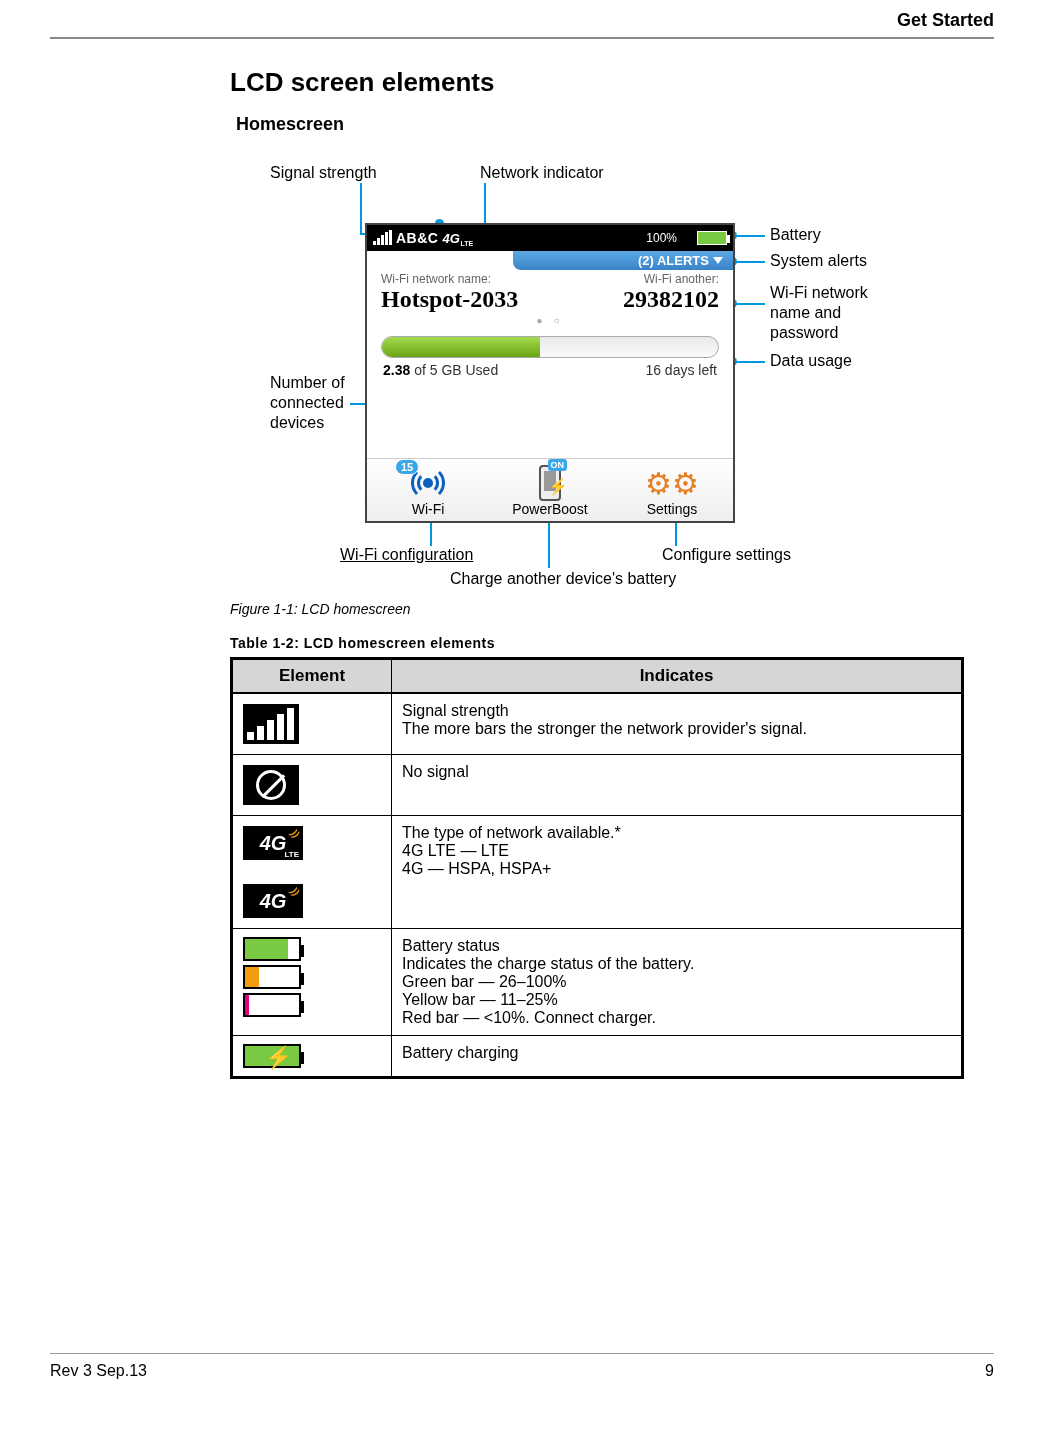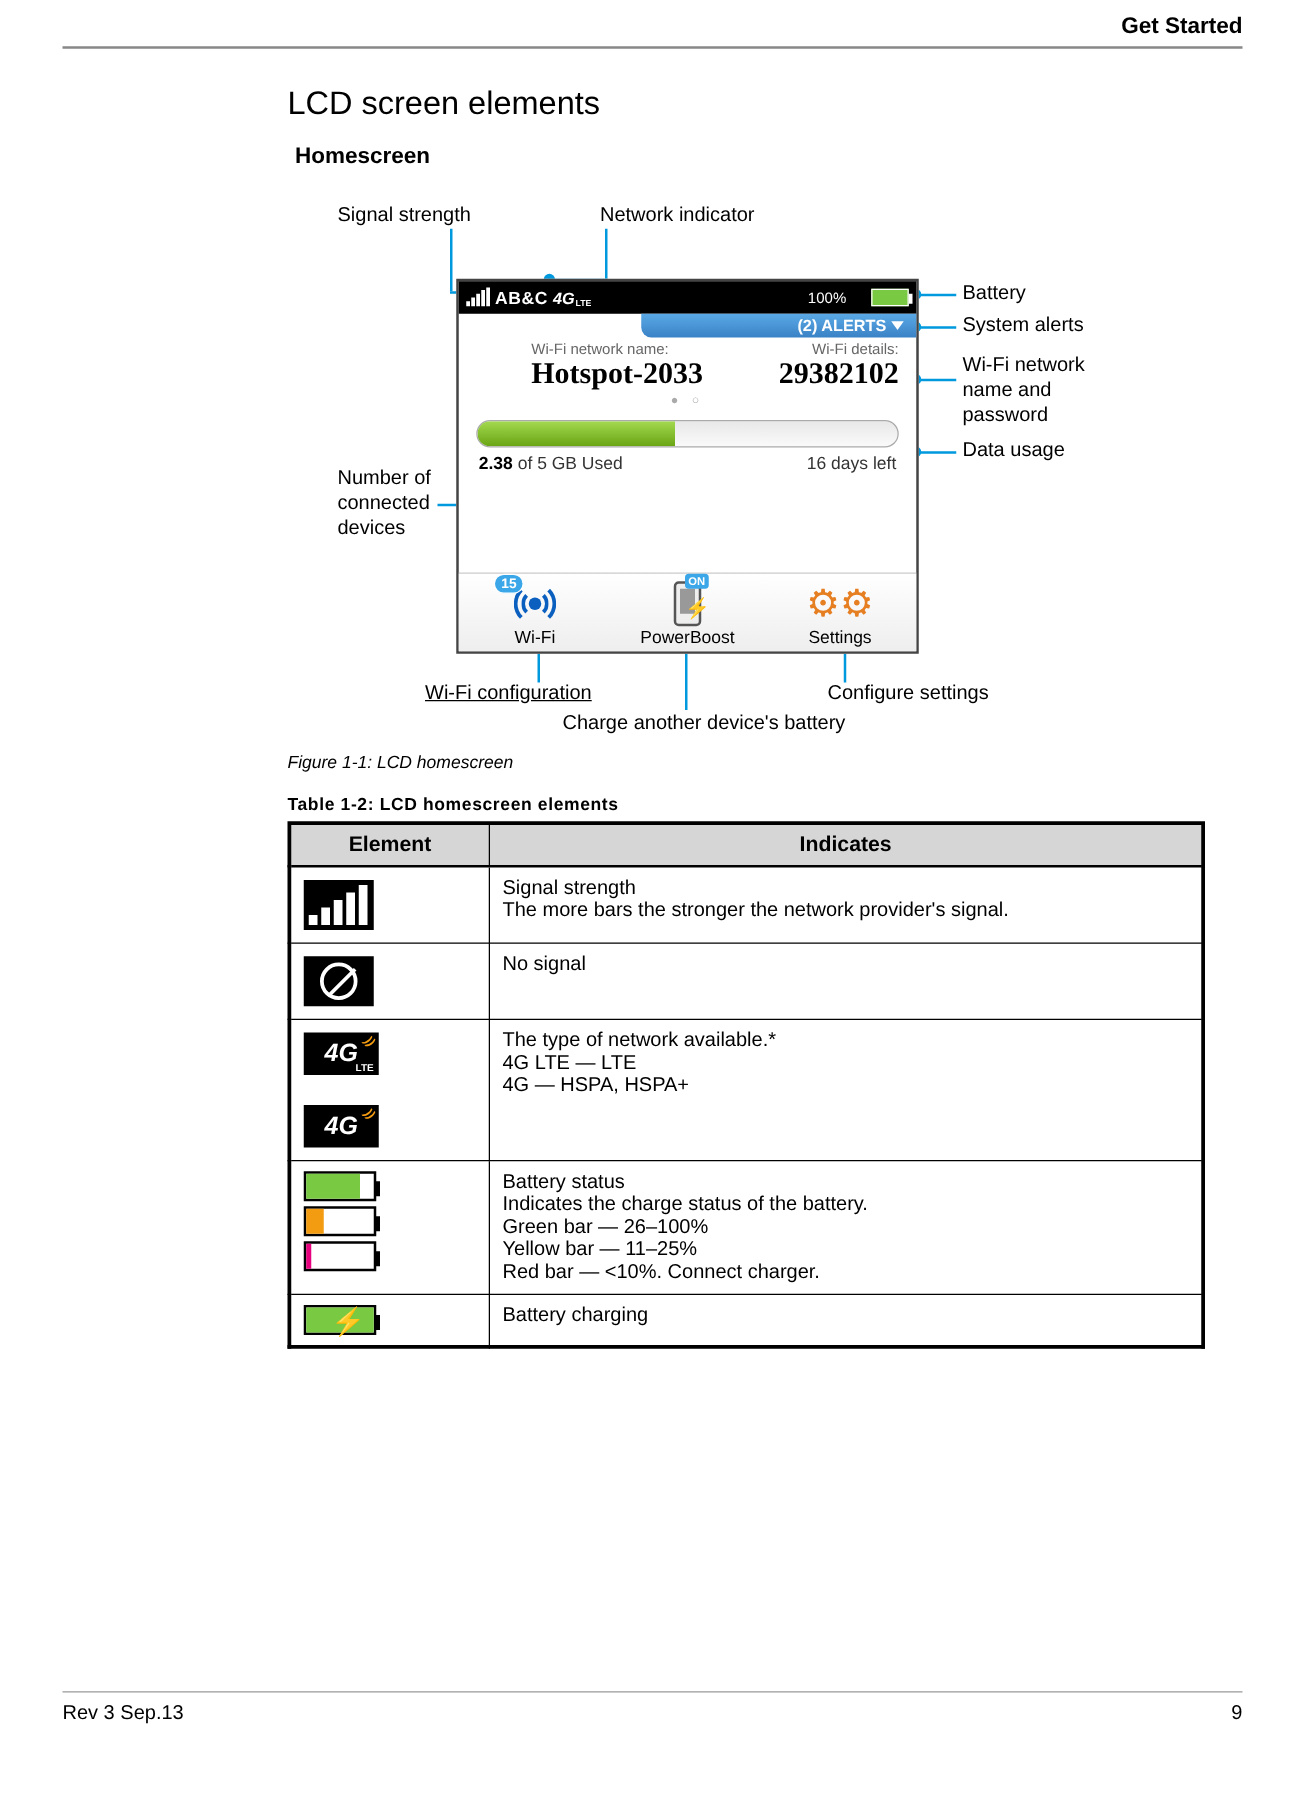--- a/index.html
+++ b/index.html
@@ -25,21 +25,21 @@
     border: none;
     border-top: 2px solid #888;
     margin-bottom: 28px;
   }
   .content {
     margin-left: 180px;
     margin-right: 30px;
   }
   h2.section-title {
     font-size: 26px;
-    font-weight: normal;
+    font-weight: bold;
     margin-bottom: 16px;
   }
   p.lead {
     font-size: 18px;
     line-height: 1.35;
     margin-bottom: 26px;
   }
   h3.subhead {
     font-size: 18px;
     font-weight: bold;
@@ -119,21 +119,20 @@
     margin-left: auto;
     width: 60%;
     border-bottom-left-radius: 8px;
     display:flex; justify-content:flex-end; align-items:center; gap:4px;
   }
   .alerts-tri { width:0;height:0;border-left:5px solid transparent;border-right:5px solid transparent;border-top:7px solid #fff;}
 
   .wifi-info {
     display:flex; justify-content: space-between;
     padding: 2px 14px 6px 14px;
-    margin-left: 44px;
   }
   .wifi-col { }
   .wifi-label { font-size: 12px; color:#666; }
   .wifi-value { font-size: 24px; font-weight: bold; font-family: Georgia, serif; }
   .dots-ind { text-align:center; color:#aaa; font-size:10px; letter-spacing:4px; margin-top:-4px;}
 
   .usage-wrap {
     padding: 10px 14px 4px 14px;
   }
   .usage-bar-outer {
@@ -336,21 +335,21 @@
             <span>(2) ALERTS</span>
             <div class="alerts-tri"></div>
           </div>
         </div>
         <div class="wifi-info">
           <div class="wifi-col">
             <div class="wifi-label">Wi-Fi network name:</div>
             <div class="wifi-value">Hotspot-2033</div>
           </div>
           <div class="wifi-col" style="text-align:right;">
-            <div class="wifi-label">Wi-Fi details:</div>
+            <div class="wifi-label">Wi-Fi another:</div>
             <div class="wifi-value">29382102</div>
           </div>
         </div>
         <div class="dots-ind">● ○</div>
         <div class="usage-wrap">
           <div class="usage-bar-outer">
               <div class="usage-bar-fill"></div>
             </div>
           <div class="usage-text">
             <span class="usage-used"><b>2.38</b><span> of 5 GB Used</span></span>

